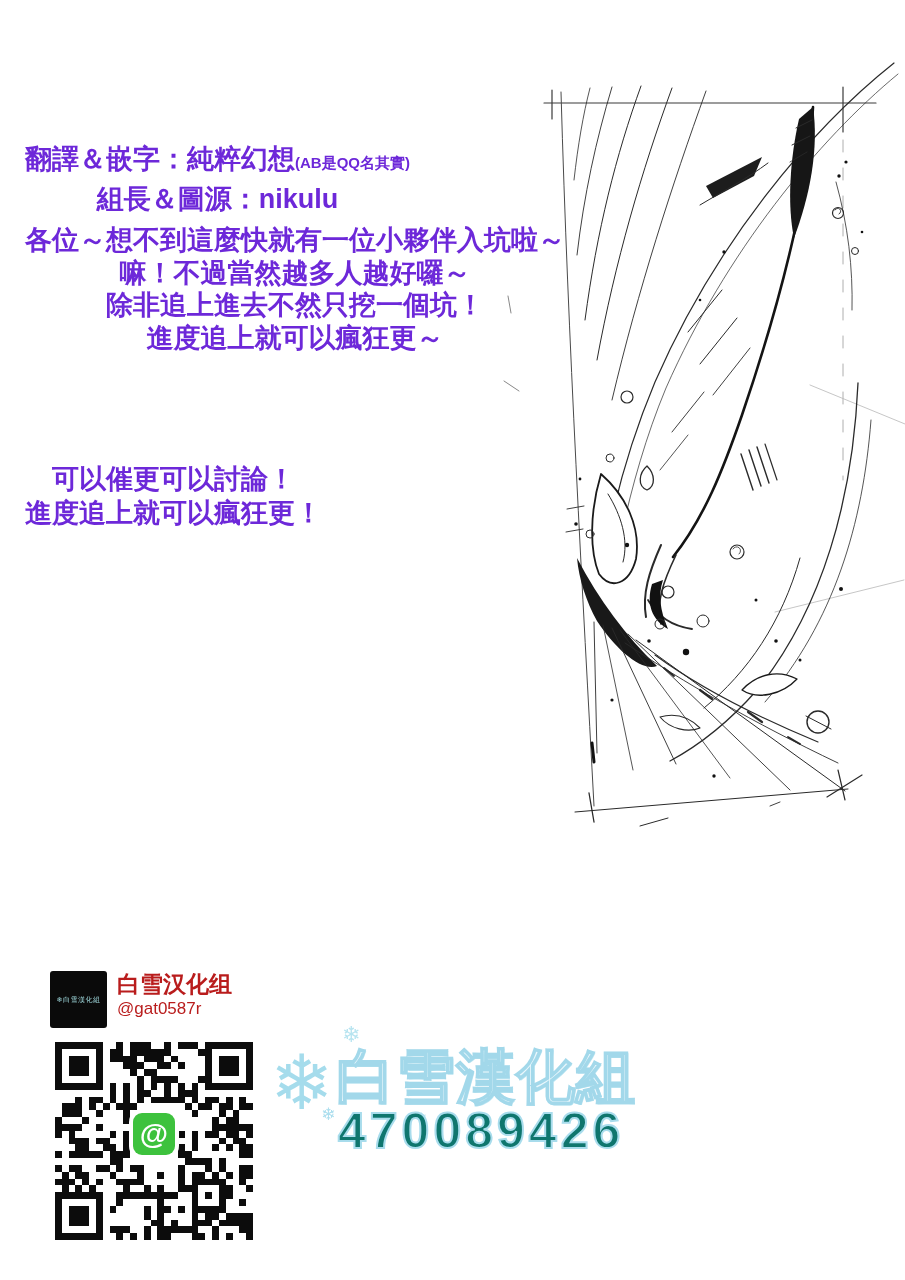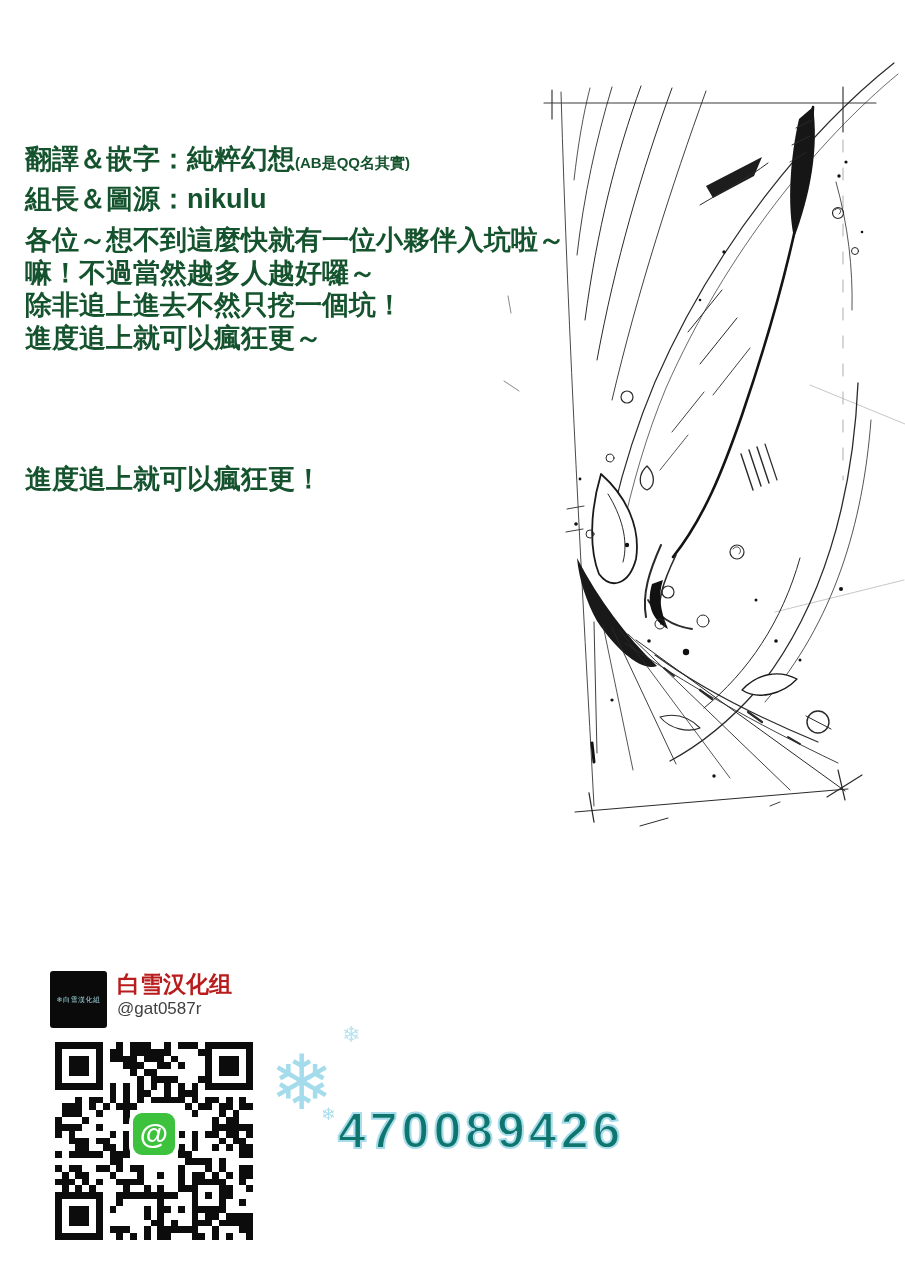--- a/index.html
+++ b/index.html
@@ -1,29 +1,29 @@
 <!DOCTYPE html>
 <html><head>
 <meta charset="utf-8">
 <style>
   html,body{margin:0;padding:0;}
   body{width:905px;height:1280px;background:#ffffff;font-family:"Liberation Sans","DejaVu Sans",sans-serif;}
   .page{position:relative;width:905px;height:1280px;background:#ffffff;overflow:hidden;}
-  .txt{position:absolute;font-weight:bold;color:#14532d;white-space:nowrap;z-index:3;}
+  .txt{position:absolute;font-weight:bold;color:#6d28d9;white-space:nowrap;z-index:3;text-align:center;}
   .credits{left:25px;top:141px;font-size:27px;line-height:37px;}
   .credits .note{font-size:15px;vertical-align:baseline;}
   .announce{left:25px;top:224px;font-size:27px;line-height:32.5px;}
   .promo{left:25px;top:462px;font-size:27px;line-height:34px;}
   .sketch{position:absolute;left:500px;top:55px;width:405px;height:790px;z-index:1;}
   .sketch path,.sketch circle{stroke-linecap:round;stroke-linejoin:round;}
   
   .avatar{position:absolute;left:50px;top:971px;width:57px;height:57px;background:#0a0a0a;border-radius:3px;display:flex;align-items:center;justify-content:center;z-index:3;}
   .avatar span{font-size:7px;color:#9fd8dc;letter-spacing:0.5px;white-space:nowrap;}
   .p-name{position:absolute;left:117px;top:969px;font-size:23px;font-weight:bold;color:#b91c1c;z-index:3;}
-  .p-handle{position:absolute;left:117px;top:999px;font-size:17px;color:#404040;z-index:3;}
+  .p-handle{position:absolute;left:117px;top:999px;font-size:17px;color:#b91c1c;z-index:3;}
   
   .qr{position:absolute;left:55px;top:1042px;width:198px;height:198px;display:grid;
       grid-template-columns:repeat(29,1fr);grid-template-rows:repeat(29,1fr);z-index:2;}
   .qr i{display:block;}
   .qr i.d{background:#0c0c0c;}
   .line-badge{position:absolute;left:133px;top:1113px;width:42px;height:42px;background:#3dc23d;
       border-radius:9px;box-shadow:0 0 0 4px #ffffff;display:flex;align-items:center;justify-content:center;z-index:4;}
   .line-badge span{color:#ffffff;font-size:29px;font-weight:bold;line-height:1;}
   
   .wm{position:absolute;z-index:2;font-weight:bold;white-space:nowrap;}
@@ -47,20 +47,21 @@
   </div>
 
   <div class="txt announce">
     <div>各位～想不到這麼快就有一位小夥伴入坑啦～</div>
     <div>嘛！不過當然越多人越好囉～</div>
     <div>除非追上進去不然只挖一個坑！</div>
     <div>進度追上就可以瘋狂更～</div>
   </div>
 
   <div class="txt promo">
+    <div>可以催更可以討論！</div>
     <div>進度追上就可以瘋狂更！</div>
   </div>
 
   <svg class="sketch" viewBox="500 55 405 790" fill="none" stroke="#2a2a2a" stroke-width="1">
 
     <path d="M544,103 L876,103" stroke="#3a3a3a" stroke-width="1.2"></path>
     <path d="M552,90 L552,119" stroke="#3a3a3a" stroke-width="1.2"></path>
     <path d="M843,87 L843,132" stroke="#3a3a3a" stroke-width="1.2"></path>
     <path d="M843,140 L843,480" stroke="#9a9a9a" stroke-width="0.8" stroke-dasharray="12 16"></path>
     <path d="M561,92 C568,340 583,600 594,806" stroke="#4a4a4a"></path>
@@ -1021,15 +1022,16 @@
       <i class="d"></i>
     </div>
   <div class="line-badge" style="background: rgb(61, 194, 61);">
     <span>@</span>
   </div>
 
   <div class="wm wm-flake-big">❄</div>
   <div class="wm wm-flake-s1">❄</div>
   <div class="wm wm-flake-s2">❄</div>
   <div class="wm wm-flake-s3">❄</div>
+  <div class="wm wm-title">白雪漢化組</div>
   <div class="wm wm-number">470089426</div>
 
 </div>
 
 </body></html>

